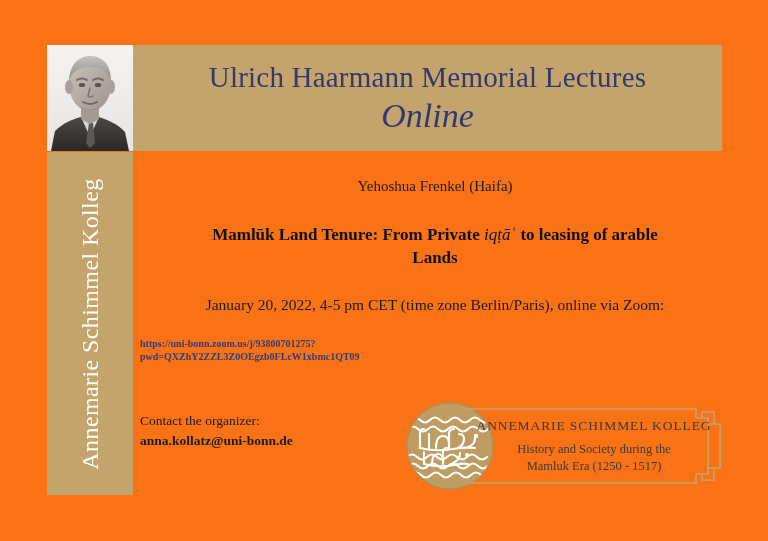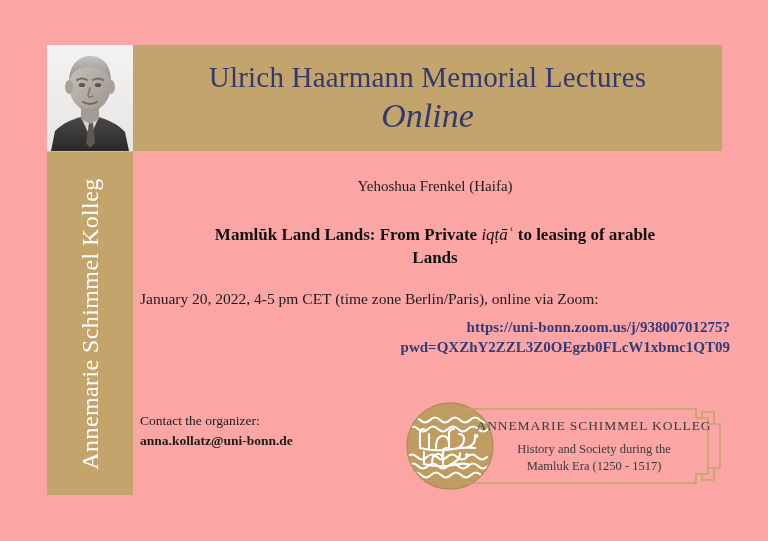--- a/index.html
+++ b/index.html
@@ -5,21 +5,21 @@
   html,body{margin:0;padding:0;}
   body{
     width:768px;height:541px;
     background:#ffffff;
     font-family:"Liberation Serif",serif;
     overflow:hidden;
     position:relative;
   }
   .poster{
     position:absolute;left:0;top:0;width:768px;height:541px;
-    background:#fca5a5;
+    background:#f97316;
   }
 
   
   .portrait{
     position:absolute;left:47px;top:45px;width:86px;height:106px;
     overflow:hidden;background:#f2f1ef;
   }
   .portrait svg{display:block;width:86px;height:106px;}
 
   
@@ -78,30 +78,31 @@
     font-weight:bold;
     color:#111111;
     line-height:1.35;
     margin:0 auto;
     margin-top:29px;
     width:470px;
   }
   .lecture-title .it{font-style:italic;font-weight:normal;}
 
   .datetime{
+    text-align:center;
     font-size:15.5px;
     color:#1c1c1c;
-    margin-top:20px;
+    margin-top:26px;
   }
 
   .zoom-link{
-    text-align:right;
-    margin-top:10px;
+    text-align:left;
+    margin-top:23px;
     color:#2f3d78;
-    font-size:15px;
+    font-size:10px;
     font-weight:bold;
     line-height:1.32;
   }
 
   
   .contact{
     position:absolute;left:140px;top:411px;
     font-size:13.5px;color:#1c1c1c;line-height:1.45;
   }
   .contact .email{font-weight:bold;}
@@ -194,21 +195,21 @@
   </div>
 
   <div class="sidebar">
     <div class="sidebar-label">Annemarie Schimmel Kolleg</div>
   </div>
 
   <div class="content">
 
     <div class="speaker">Yehoshua Frenkel (Haifa)</div>
 
-    <div class="lecture-title"><span>Mamlūk Land Lands: From Private </span><span class="it">iqṭāʿ</span><span> to leasing of arable Lands</span></div>
+    <div class="lecture-title"><span>Mamlūk Land Tenure: From Private </span><span class="it">iqṭāʿ</span><span> to leasing of arable Lands</span></div>
 
     <div class="datetime">January 20, 2022, 4-5 pm CET (time zone Berlin/Paris), online via Zoom:</div>
 
     <div class="zoom-link">
       <div>https://uni-bonn.zoom.us/j/93800701275?</div>
       <div>pwd=QXZhY2ZZL3Z0OEgzb0FLcW1xbmc1QT09</div>
     </div>
   </div>
 
   <div class="contact">

